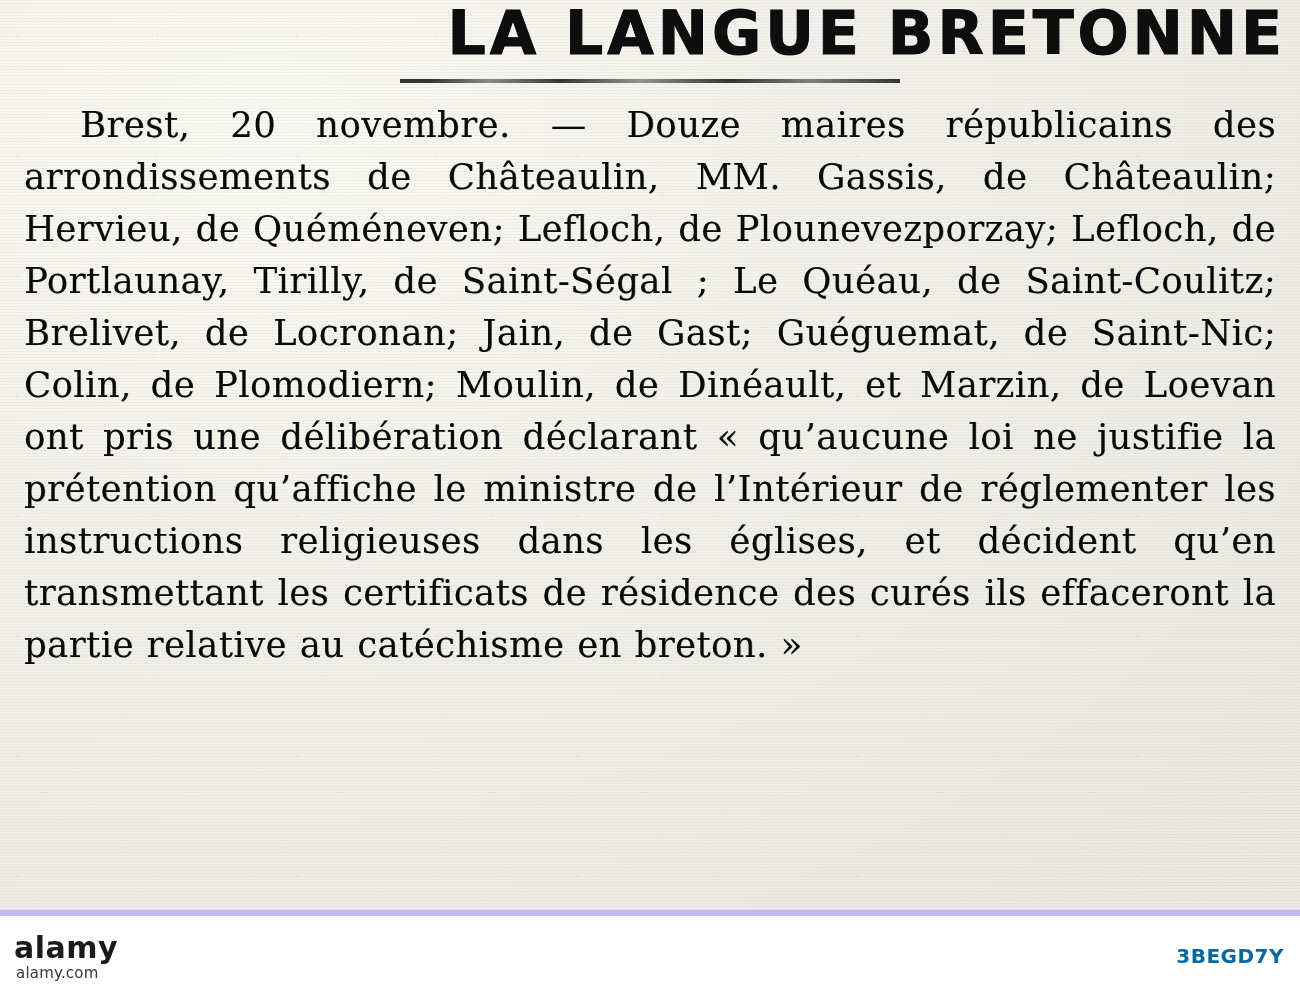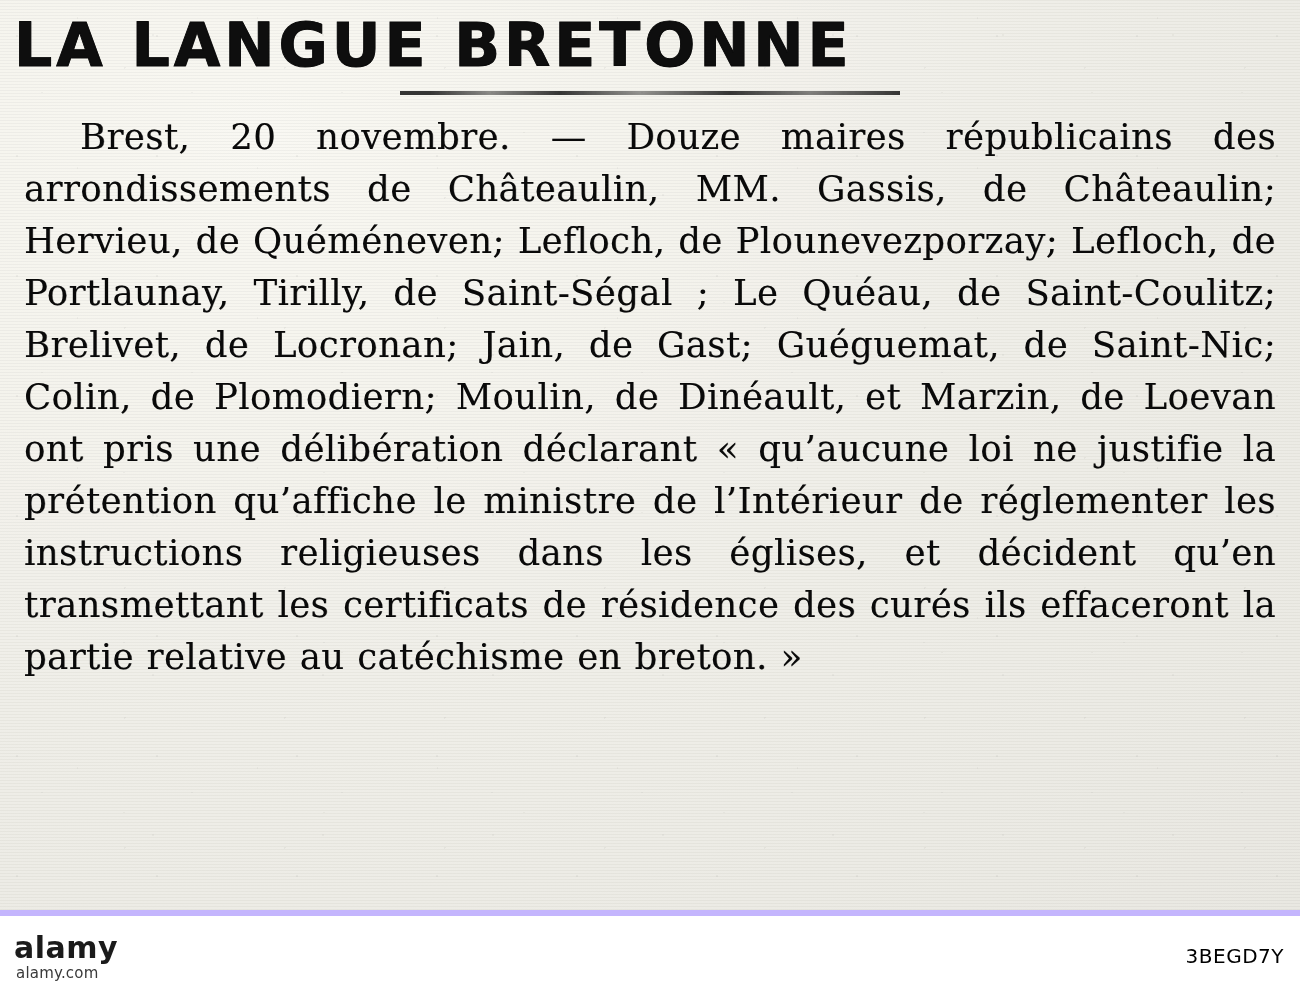--- a/index.html
+++ b/index.html
@@ -47,22 +47,22 @@
       radial-gradient(circle at 78% 52%, rgba(0,0,0,0.05) 0 1px, transparent 1px),
       radial-gradient(circle at 62% 78%, rgba(0,0,0,0.04) 0 1px, transparent 1px),
       radial-gradient(circle at 28% 66%, rgba(0,0,0,0.04) 0 1px, transparent 1px),
       radial-gradient(circle at 90% 22%, rgba(0,0,0,0.04) 0 1px, transparent 1px);
     background-size: 140px 120px, 180px 150px, 160px 130px, 200px 170px, 150px 140px, 170px 160px;
     opacity: .8;
   }
 
   
   .headline {
-    margin: 14px 0 0 0;
-    text-align: left;
+    margin: 2px 0 0 0;
+    text-align: right;
     font-family: "DejaVu Sans", sans-serif;
     font-weight: 700;
     font-size: 60px;
     line-height: 1.05;
     letter-spacing: 4px;
     color: #141414;
     text-shadow: 0.6px 0 0 rgba(0,0,0,0.55), -0.4px 0.4px 0 rgba(0,0,0,0.25);
     -webkit-text-stroke: 0.9px #111;
     position: relative;
     z-index: 2;
@@ -125,22 +125,22 @@
     font-size: 15px;
     color: #3a3a3a;
     letter-spacing: .2px;
   }
   .image-id {
     position: absolute;
     right: 16px;
     top: 28px;
     font-family: "DejaVu Sans", sans-serif;
     font-size: 20px;
-    font-weight: 400;
-    color: #000000;
+    font-weight: 700;
+    color: #0369a1;
     letter-spacing: .5px;
   }
 </style>
 </head>
 <body>
 
 <div class="clipping">
 
   <h1 class="headline">LA LANGUE BRETONNE</h1>
 

